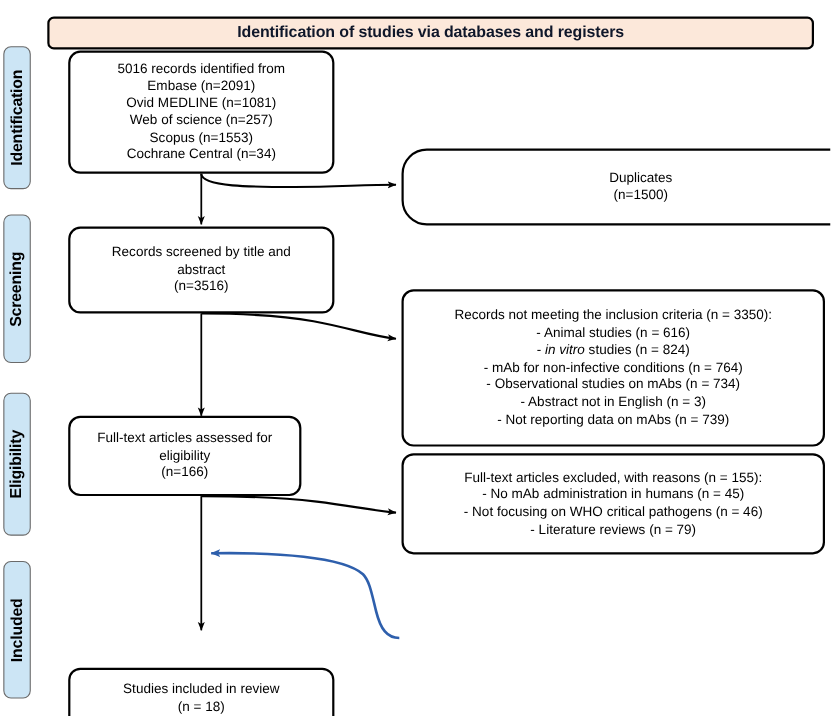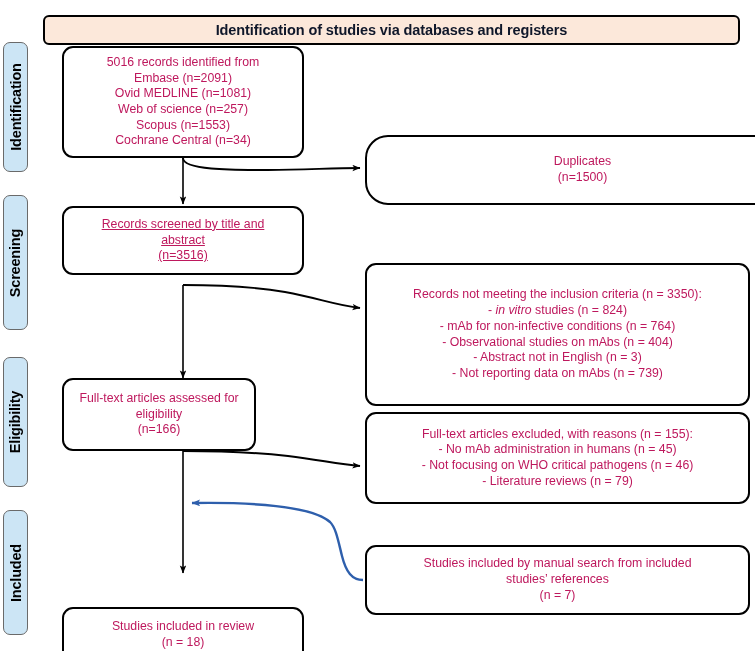--- a/index.html
+++ b/index.html
@@ -66,21 +66,21 @@
     background: #ffffff;
     border: 2.6px solid #000000;
     border-radius: 11px;
     display: flex;
     flex-direction: column;
     align-items: center;
     justify-content: center;
     text-align: center;
     font-size: 12.3px;
     line-height: 1.28;
-    color: #be185d;
+    color: #000000;
     padding: 2px 6px;
   }
   .node .ln { display: block; white-space: nowrap; }
   .node .ital { font-style: italic; }
   
   #connectors {
     position: absolute;
     left: 0; top: 0;
     width: 755px;
     height: 651px;
@@ -143,54 +143,50 @@
     <span class="ln">Web of science (n=257)</span>
     <span class="ln">Scopus (n=1553)</span>
     <span class="ln">Cochrane Central (n=34)</span>
   </div>
 
   <div class="node" style="left:365px; top:135px; width:435px; height:70px;border-radius:23px;">
     <span class="ln">Duplicates</span>
     <span class="ln">(n=1500)</span>
   </div>
 
-  <div class="node" style="left:62px; top:206px; width:242px; height:69px;text-decoration:underline;">
+  <div class="node" style="left:62px; top:206px; width:242px; height:79px;">
     <span class="ln">Records screened by title and</span>
     <span class="ln">abstract</span>
     <span class="ln">(n=3516)</span>
   </div>
 
   <div class="node" style="left:365px; top:242px; width:385px; height:143px;margin-top:21px;">
     <span class="ln">Records not meeting the inclusion criteria (n = 3350):</span>
+    <span class="ln">- Animal studies (n = 616)</span>
     <span class="ln">
       <span>- </span><span class="ital">in vitro</span><span> studies (n = 824)</span>
     </span>
     <span class="ln">- mAb for non-infective conditions (n = 764)</span>
-    <span class="ln">- Observational studies on mAbs (n = 404)</span>
+    <span class="ln">- Observational studies on mAbs (n = 734)</span>
     <span class="ln">- Abstract not in English (n = 3)</span>
     <span class="ln">- Not reporting data on mAbs (n = 739)</span>
   </div>
 
-  <div class="node" style="left:62px; top:378px; width:194px; height:73px;">
+  <div class="node" style="left:62px; top:378px; width:212px; height:73px;">
     <span class="ln">Full-text articles assessed for</span>
     <span class="ln">eligibility</span>
     <span class="ln">(n=166)</span>
   </div>
 
   <div class="node" style="left:365px; top:412px; width:385px; height:92px;">
     <span class="ln">Full-text articles excluded, with reasons (n = 155):</span>
     <span class="ln">-      No mAb administration in humans (n = 45)</span>
     <span class="ln">-      Not focusing on WHO critical pathogens (n = 46)</span>
     <span class="ln">-      Literature reviews (n = 79)</span>
   </div>
 
-  <div class="node" style="left:365px; top:545px; width:385px; height:70px;">
-    <span class="ln">Studies included by manual search from included</span>
-    <span class="ln">studies’ references</span>
-    <span class="ln">(n = 7)</span>
-  </div>
 
   <div class="node" style="left:62px; top:607px; width:242px; height:55px;">
     <span class="ln">Studies included in review</span>
     <span class="ln">(n = 18)</span>
   </div>
 
 </div>
 
 </body></html>

